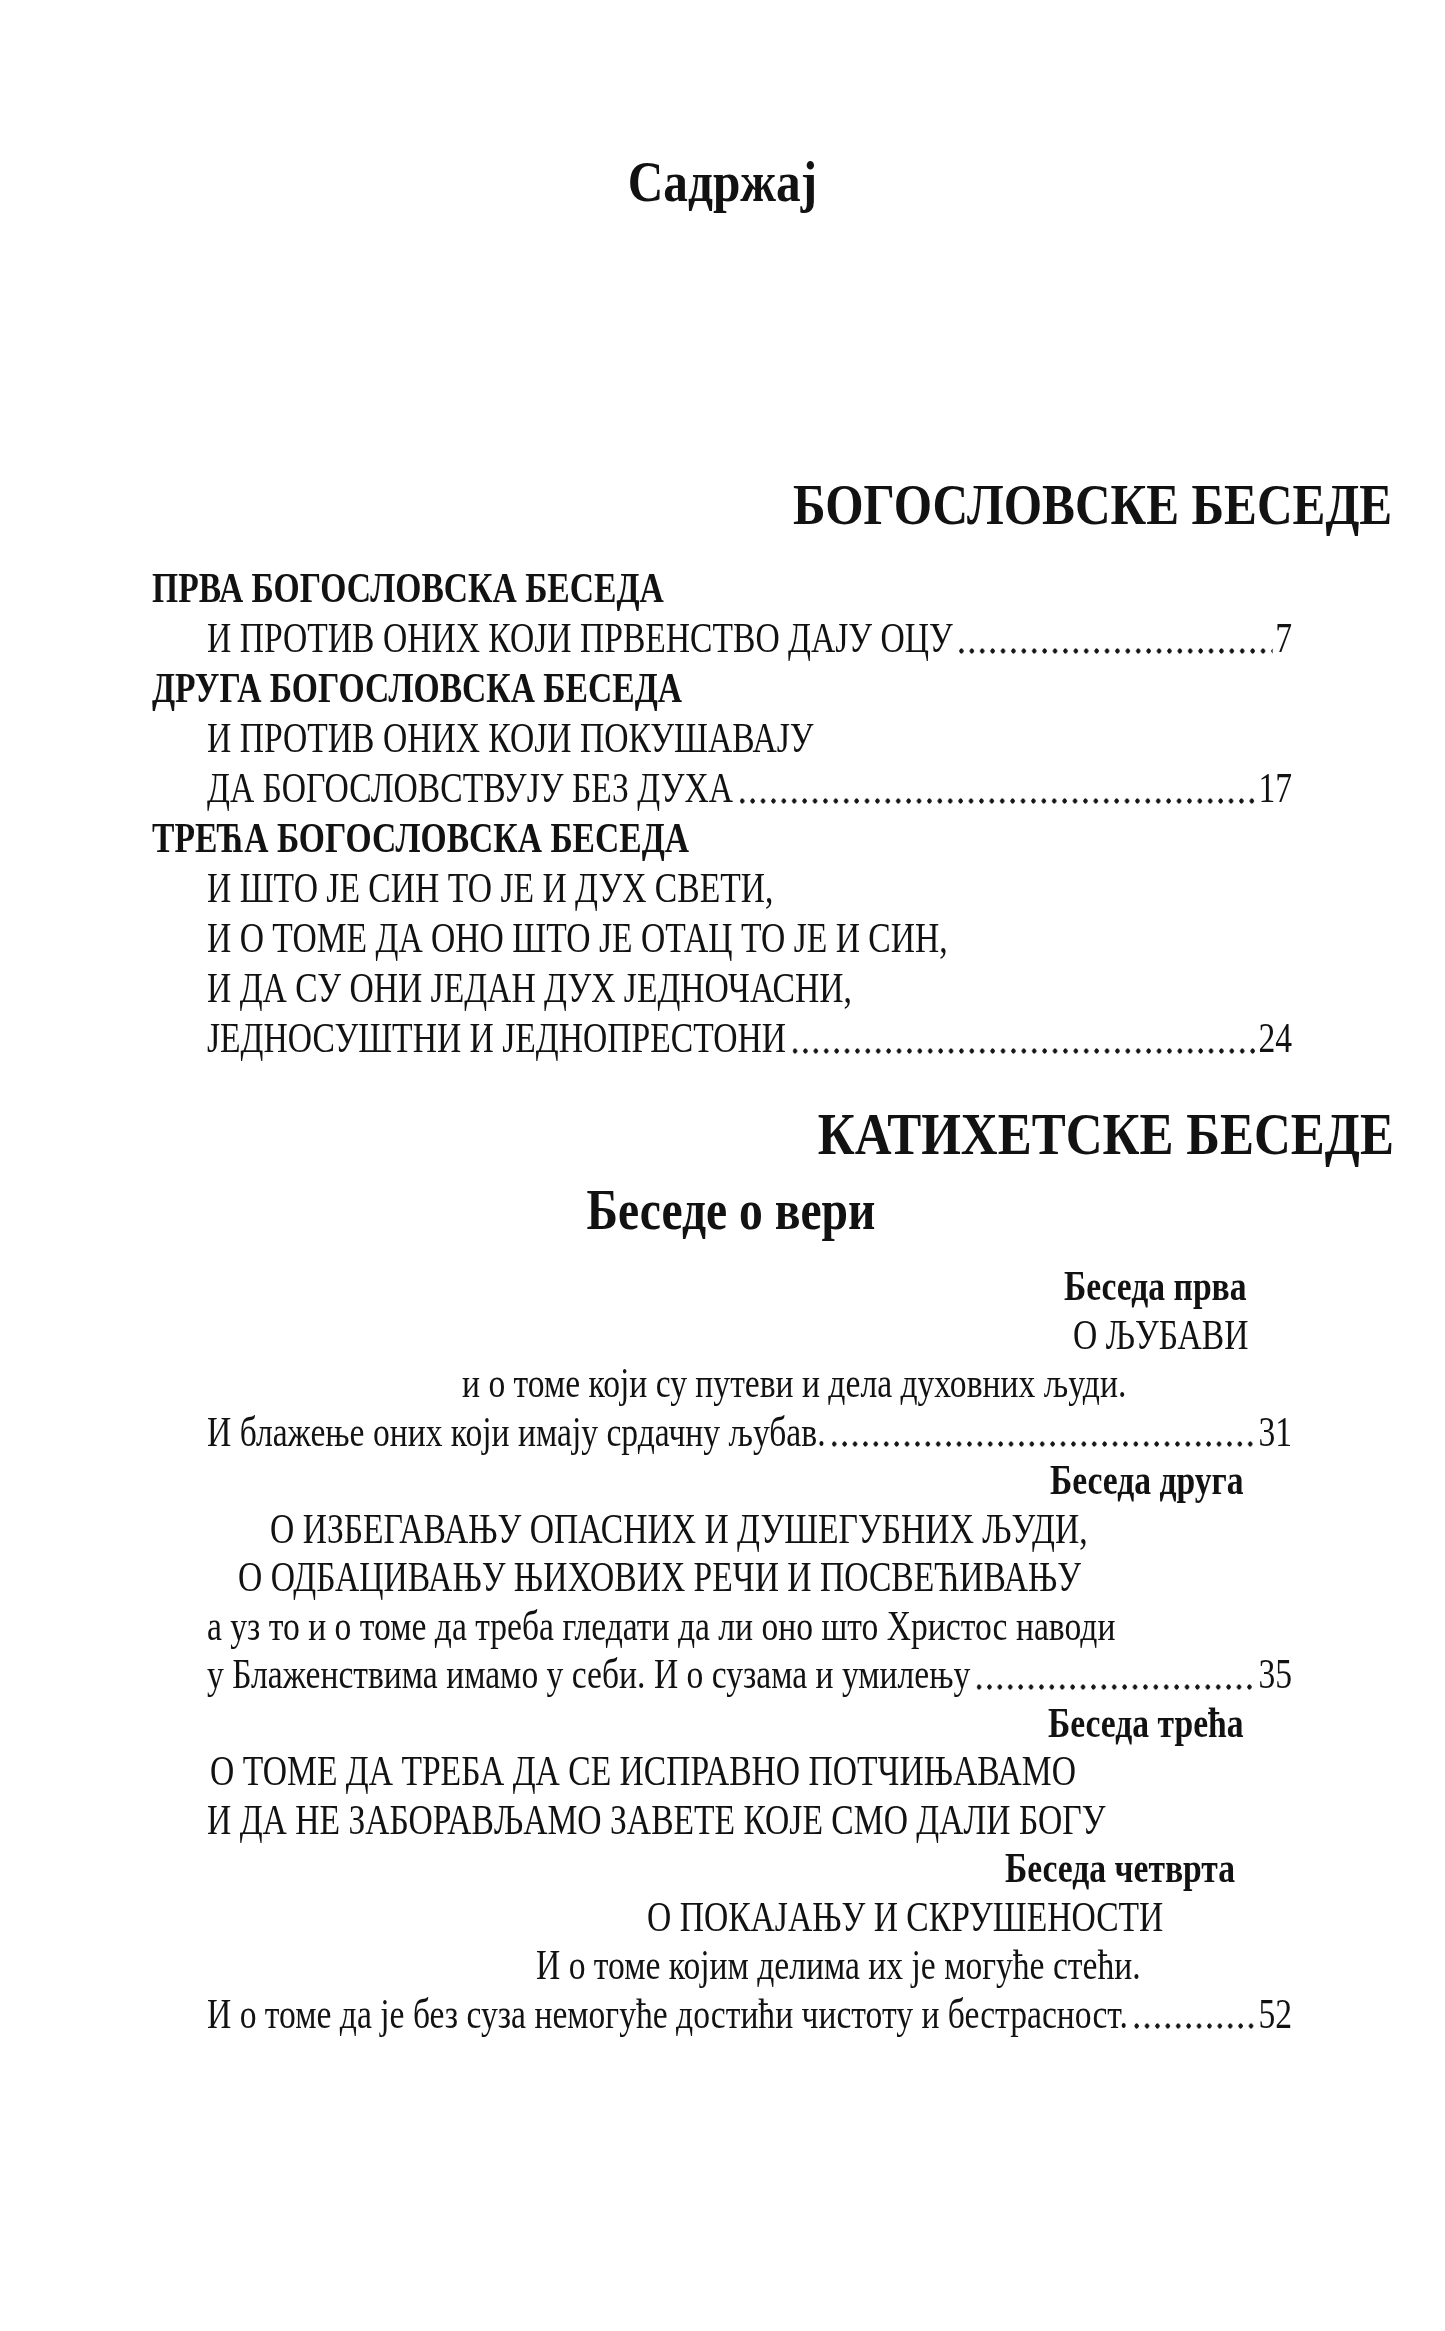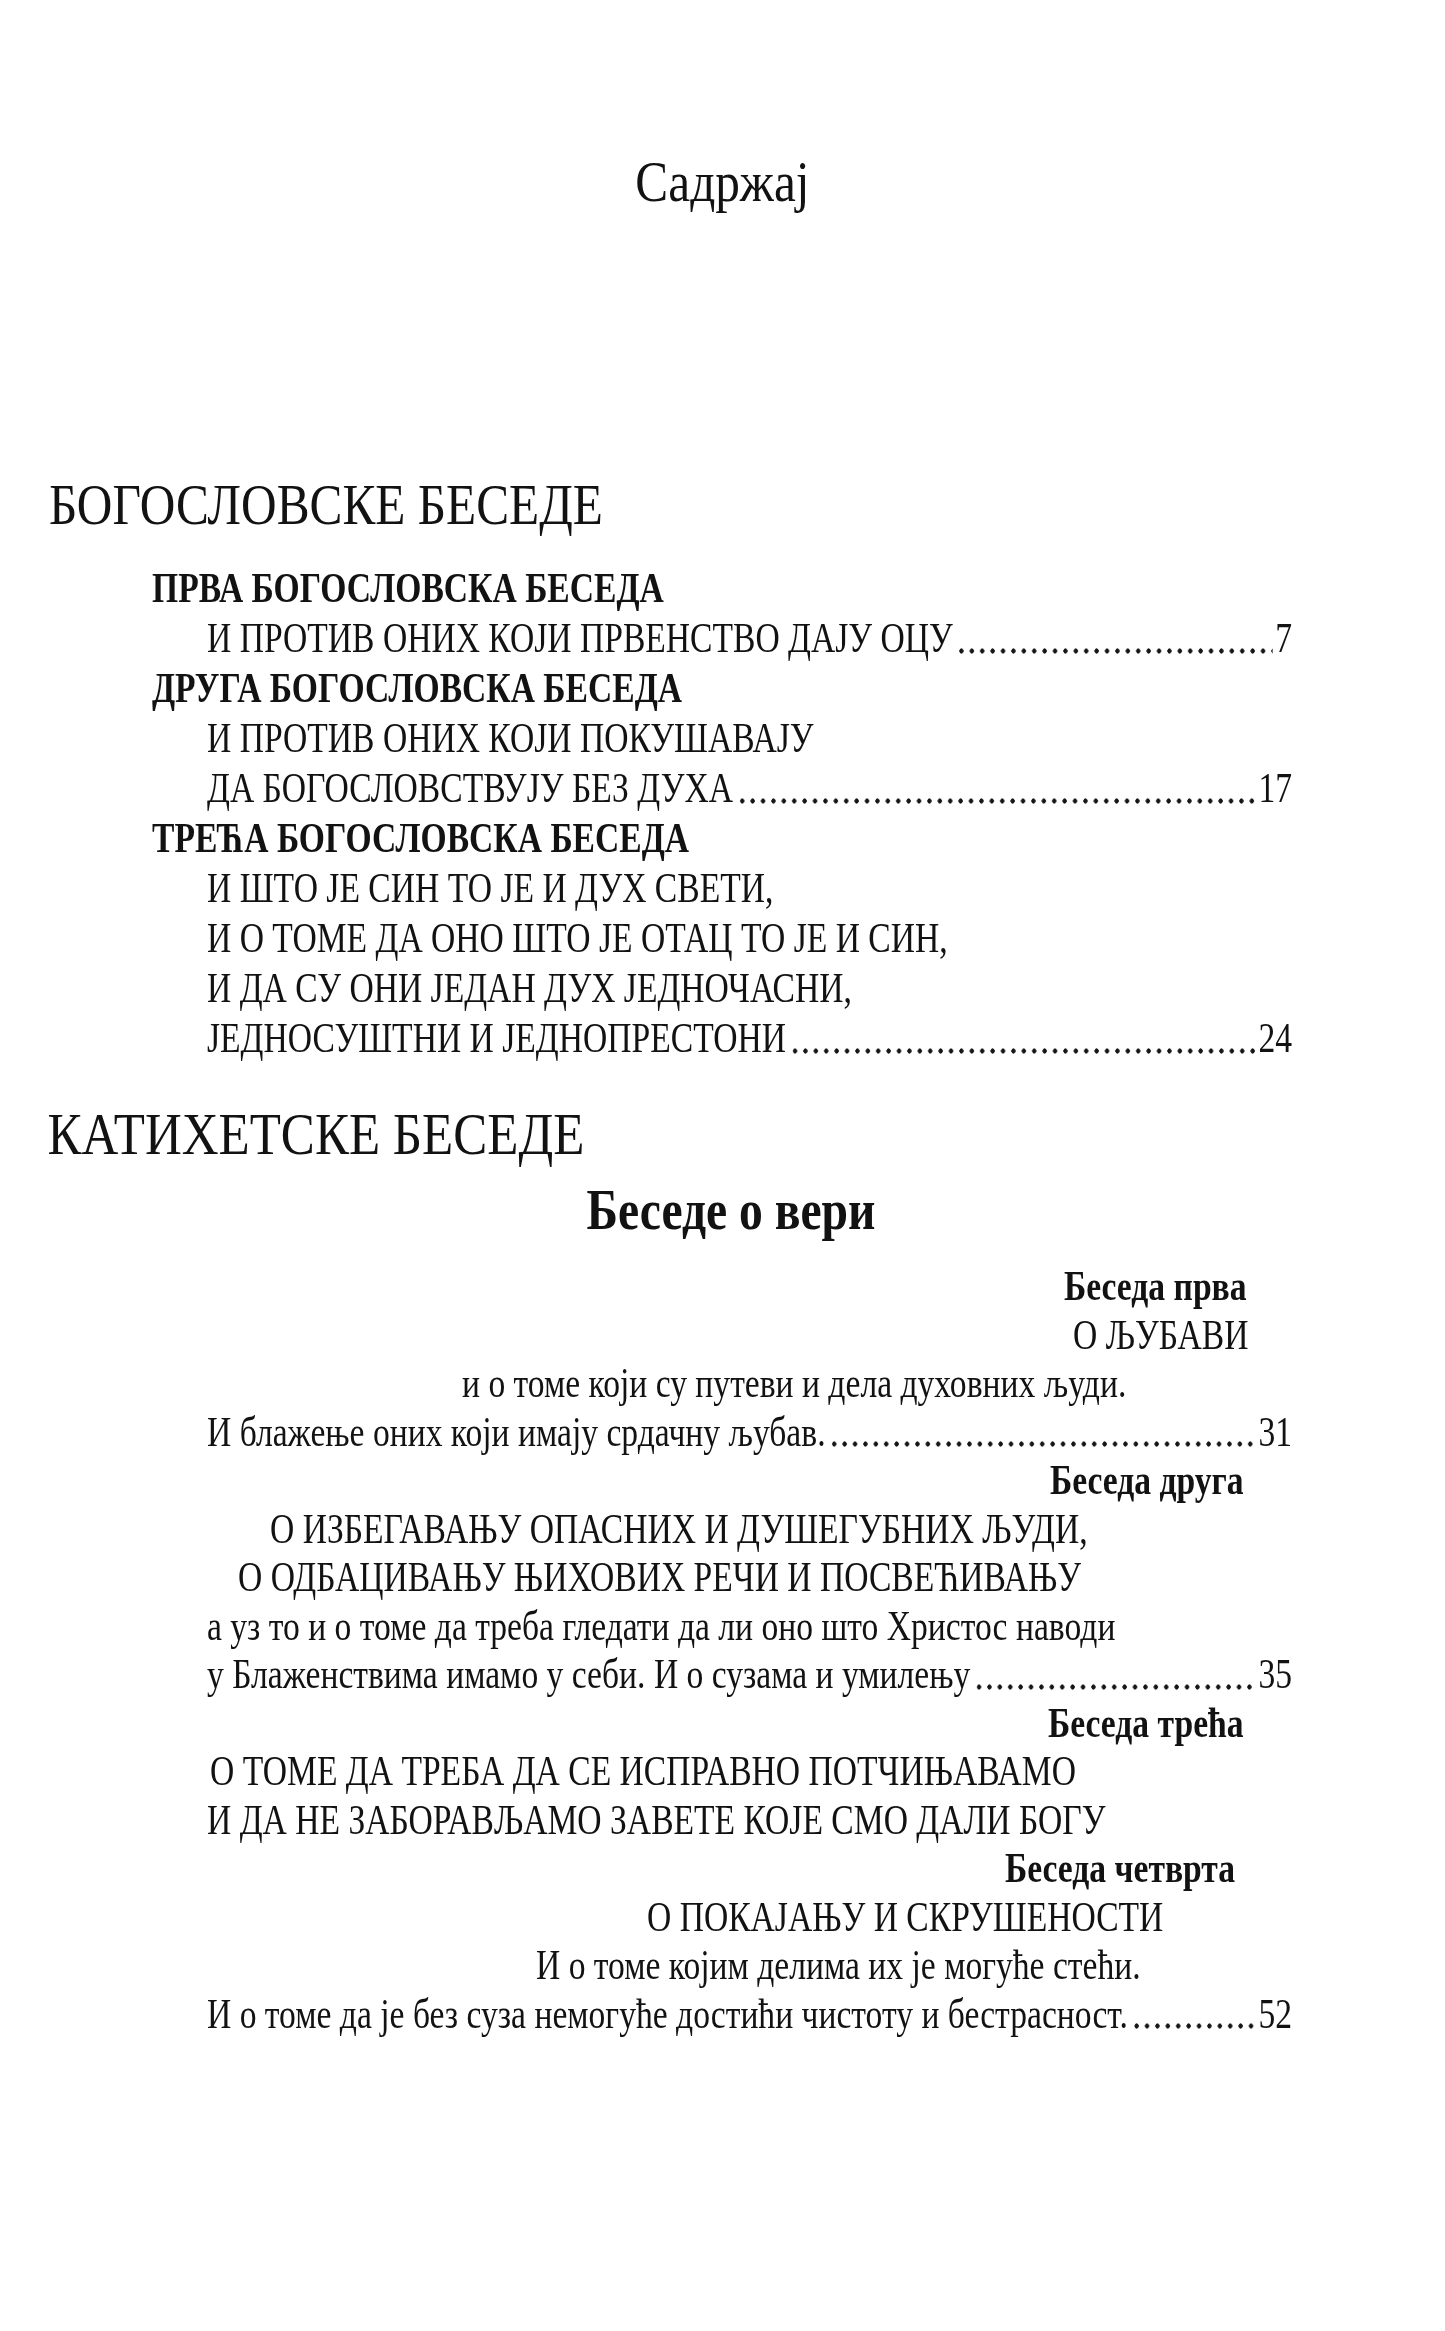--- a/index.html
+++ b/index.html
@@ -14,25 +14,25 @@
   }
   
   .squeeze {
     display:inline-block;
     transform:scaleX(0.85);
     transform-origin:50% 50%;
     white-space:nowrap;
   }
   .title {
     position:absolute; left:0; top:153px; width:100%;
-    text-align:center; font-size:58px; font-weight:normal; line-height:1;
+    text-align:center; font-size:58px; font-weight:bold; line-height:1;
   }
   .part-heading {
     position:absolute; left:0; width:100%;
-    text-align:left; font-weight:normal; line-height:1;
+    text-align:right; font-weight:bold; line-height:1;
   }
   #h2-0 { top:476px; font-size:58px; }
   #h2-1 { top:1104px; font-size:60px; }
   .part-subheading {
     position:absolute; left:8px; top:1182px; width:100%;
     text-align:center; font-weight:bold; font-size:56px; line-height:1;
   }
   .rows { position:absolute; left:152px; width:1140px; }
   #rows-0 { top:563px;  --lh:50px; }
   #rows-1 { top:1262px;text-align:right; --lh:48.5px; }

